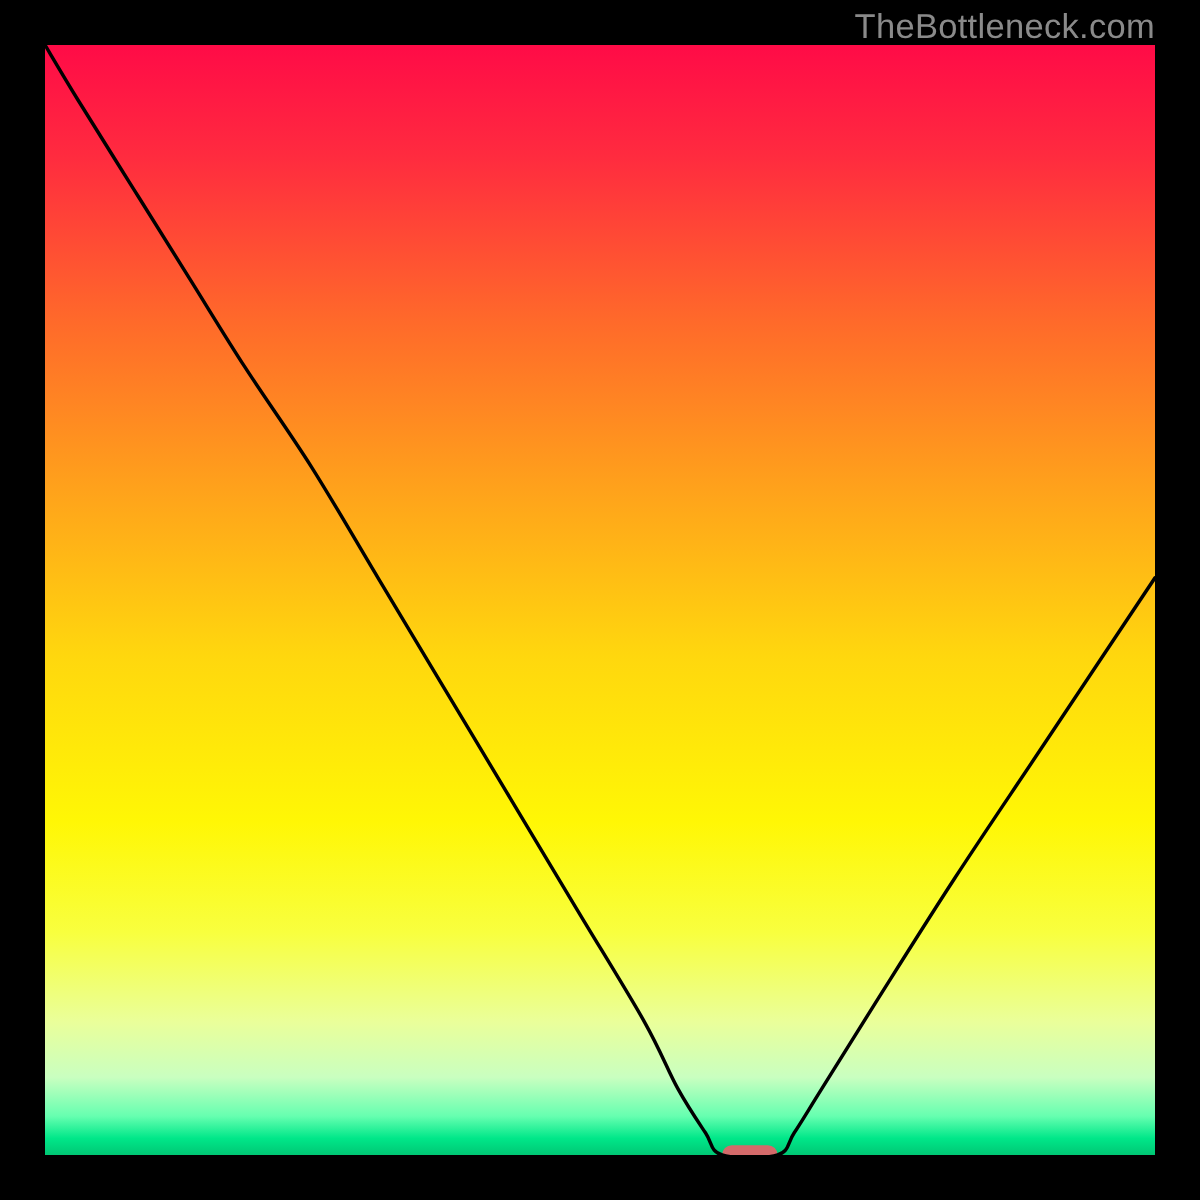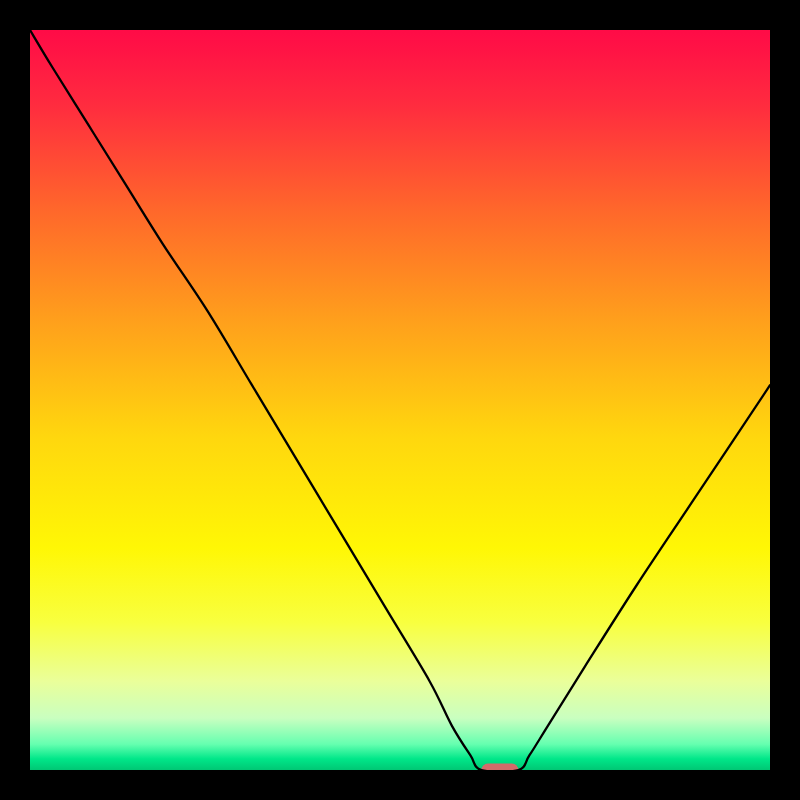--- a/index.html
+++ b/index.html
@@ -63,13 +63,14 @@
             <stop offset="100%" stop-color="#00c774"></stop>
           </linearGradient>
       </defs>
       <rect id="bg-rect" x="0" y="0" width="740" height="740" fill="url(#bg-grad)"></rect>
       <g id="marker-g">
           <rect x="451.4" y="733.5" width="37.00000000000006" height="13" rx="6.5" ry="6.5" fill="#d46a6a"></rect>
         </g>
       <path id="curve-path" fill="none" stroke="#000000" stroke-width="2.3" stroke-linejoin="round" stroke-linecap="round" d="M 0 0 C 3.6999999999999997 6.166666666666667, 12.333333333333332 20.966666666666658, 22.2 37 C 32.06666666666666 53.033333333333346, 46.86666666666667 76.46666666666671, 59.2 96.20000000000005 C 71.53333333333333 115.93333333333338, 83.86666666666667 135.66666666666666, 96.2 155.39999999999998 C 108.53333333333333 175.1333333333333, 119.63333333333333 193.63333333333335, 133.2 214.60000000000002 C 146.76666666666665 235.5666666666667, 162.79999999999998 257.76666666666665, 177.6 281.2 C 192.4 304.6333333333333, 207.2 330.5333333333333, 222 355.2 C 236.8 379.8666666666667, 251.59999999999997 404.5333333333333, 266.4 429.2 C 281.2 453.8666666666667, 296 478.5333333333333, 310.8 503.2 C 325.6 527.8666666666667, 340.4 552.5333333333334, 355.2 577.2 C 370 601.8666666666667, 388.5 631.4666666666667, 399.6 651.2 C 410.70000000000005 670.9333333333334, 415.01666666666665 683.2666666666667, 421.79999999999995 695.6 C 428.58333333333326 707.9333333333334, 435.3666666666666 717.8000000000001, 440.29999999999995 725.2 C 445.2333333333333 732.6, 443.3833333333333 737.5333333333333, 451.4 740 C 459.41666666666663 742.4666666666667, 480.3833333333333 742.4666666666667, 488.40000000000003 740 C 496.41666666666674 737.5333333333333, 494.5666666666667 732.6, 499.50000000000006 725.2 C 504.4333333333334 717.8000000000001, 508.75 710.4000000000001, 518 695.6 C 527.25 680.8, 540.2 659.8333333333333, 555 636.4 C 569.8 612.9666666666667, 588.3 583.3666666666667, 606.8 555 C 625.3 526.6333333333333, 643.8 499.5, 666 466.2 C 688.2 432.9, 727.6666666666666 373.7, 740 355.2"></path>
     </svg>
   </div>
+  <div class="watermark">TheBottleneck.com</div>
 </div>
 
 </body></html>

